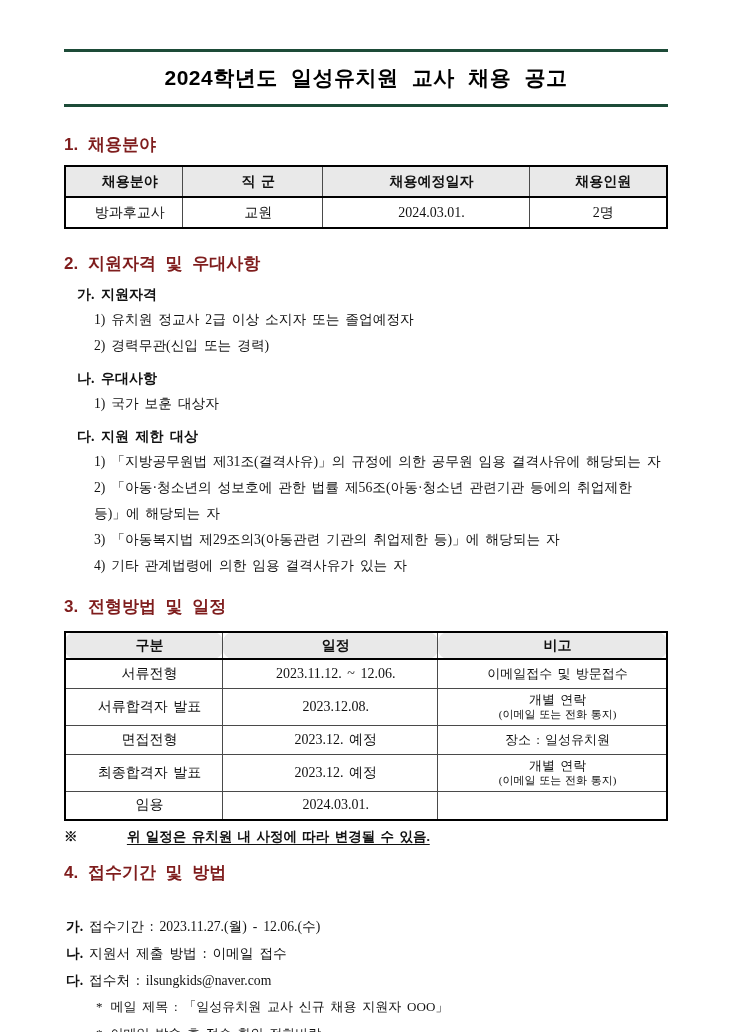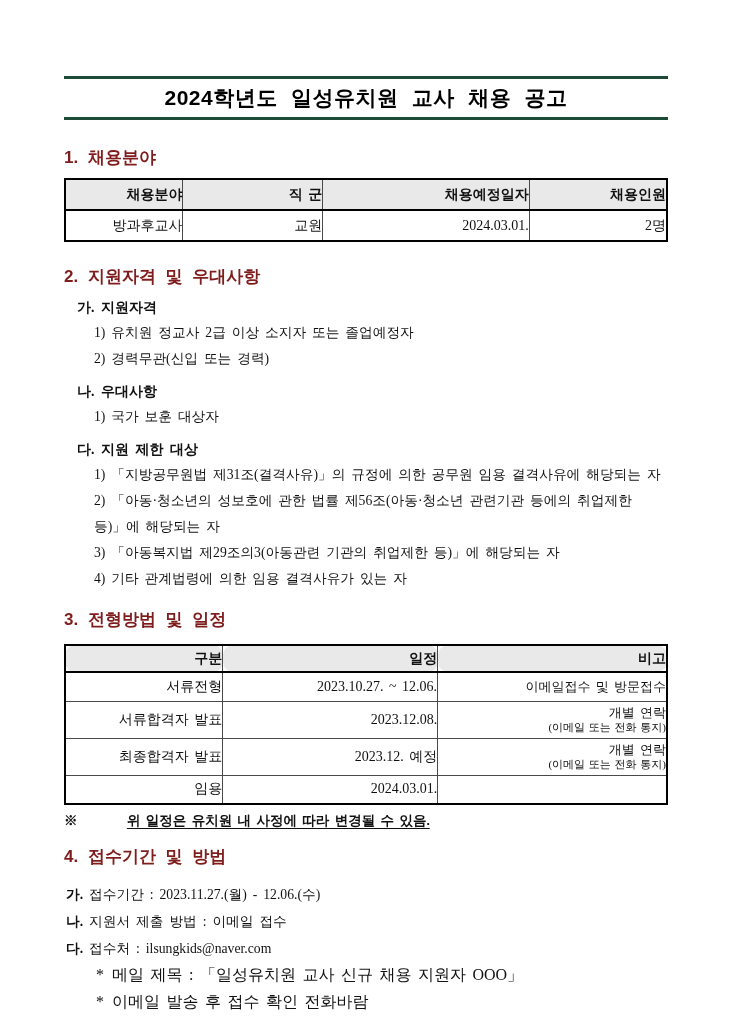--- a/index.html
+++ b/index.html
@@ -8,53 +8,53 @@
     width: 730px; height: 1032px;
     font-family: "Liberation Serif", "DejaVu Serif", serif;
     color: #111;
     overflow: hidden;
   }
   .page { position: relative; width: 730px; height: 1032px; background: #fff; }
   .content { margin: 0 62px 0 64px; width: 604px; }
 
   
   .title-block {
-    margin-top: 76px;
+    margin-top: 49px;
     border-top: 3px solid #1d4b38;
     border-bottom: 3px solid #1d4b38;
-    height: 44px;
+    height: 58px;
     display: flex; align-items: center; justify-content: center;
   }
   .doc-title {
     font-family: "Liberation Sans", "DejaVu Sans", sans-serif;
     font-size: 21px; font-weight: bold; color: #000;
     letter-spacing: 0.5px; word-spacing: 7px;
   }
 
   
   .sec {
     font-family: "Liberation Sans", "DejaVu Sans", sans-serif;
     font-size: 17px; font-weight: bold; color: #7f1d1d;
     word-spacing: 5px;
   }
   .sec-1 { margin-top: 26px; margin-bottom: 9px; }
   .sec-2 { margin-top: 23px; }
   .sec-3 { margin-top: 16px; margin-bottom: 13px; }
-  .sec-4 { margin-top: 15px; margin-bottom: 13px; }
+  .sec-4 { margin-top: 15px; margin-bottom: 29px; }
 
   
   table.tbl {
     width: 100%;
     border-collapse: collapse;
     border: 2px solid #000;
     table-layout: fixed;
   }
   table.tbl th, table.tbl td {
     border: 1px solid #4a4a4a;
-    text-align: right; vertical-align: middle;
+    text-align: center; vertical-align: middle;
     font-size: 14px; word-spacing: 2px; padding-left: 11px;
   }
   table.tbl thead th {
     background: #e9e9e9;
     border-bottom: 2px solid #000;
     font-weight: bold;
   }
   table.tbl1 thead th { height: 31px; }
   table.tbl1 tbody td { height: 31px; }
 
@@ -75,21 +75,21 @@
     font-size: 13.7px; line-height: 26px; word-spacing: 2.5px;
   }
   .footnote {
     margin-top: 7px;
     font-size: 13.5px; font-weight: bold; word-spacing: 2px;
   }
   .footnote .fn-text { text-decoration: underline; text-underline-offset: 3px; margin-left: 44px; }
 
   .s4item { margin-left: 2px; font-size: 13.7px; line-height: 27px; word-spacing: 2.5px; }
   .s4item .s4label { font-weight: bold; margin-right: 6px; }
-  .s4note { margin-left: 32px; font-size: 16px; line-height: 26.5px; word-spacing: 2.5px; }
+  .s4note { margin-left: 32px; font-size: 13px; line-height: 26.5px; word-spacing: 2.5px; }
   .s4note .star { margin-right: 8px; }
 </style>
 </head>
 <body>
 
 <div class="page">
   <div class="content">
 
     <div class="title-block">
       <h1 class="doc-title">2024학년도 일성유치원 교사 채용 공고</h1>
@@ -146,33 +146,40 @@
       <thead>
         <tr>
           <th>구분</th>
           <th>일정</th>
           <th>비고</th>
         </tr>
       </thead>
       <tbody>
         <tr class="r-norm">
           <td>서류전형</td>
-          <td>2023.10.27. ~ 12.06.</td>
+          <td>2023.11.12. ~ 12.06.</td>
           <td>
             <div class="note-l1">이메일접수 및 방문접수</div>
           </td>
         </tr>
         <tr class="r-tall">
           <td>서류합격자 발표</td>
           <td>2023.12.08.</td>
           <td>
             <div class="note-l1">개별 연락</div>
             <div class="note-l2">(이메일 또는 전화 통지)</div>
           </td>
         </tr>
+        <tr class="r-norm">
+          <td>면접전형</td>
+          <td>2023.12. 예정</td>
+          <td>
+            <div class="note-l1">장소 : 일성유치원</div>
+          </td>
+        </tr>
         <tr class="r-tall">
           <td>최종합격자 발표</td>
           <td>2023.12. 예정</td>
           <td>
             <div class="note-l1">개별 연락</div>
             <div class="note-l2">(이메일 또는 전화 통지)</div>
           </td>
         </tr>
         <tr class="r-norm">
           <td>임용</td>

